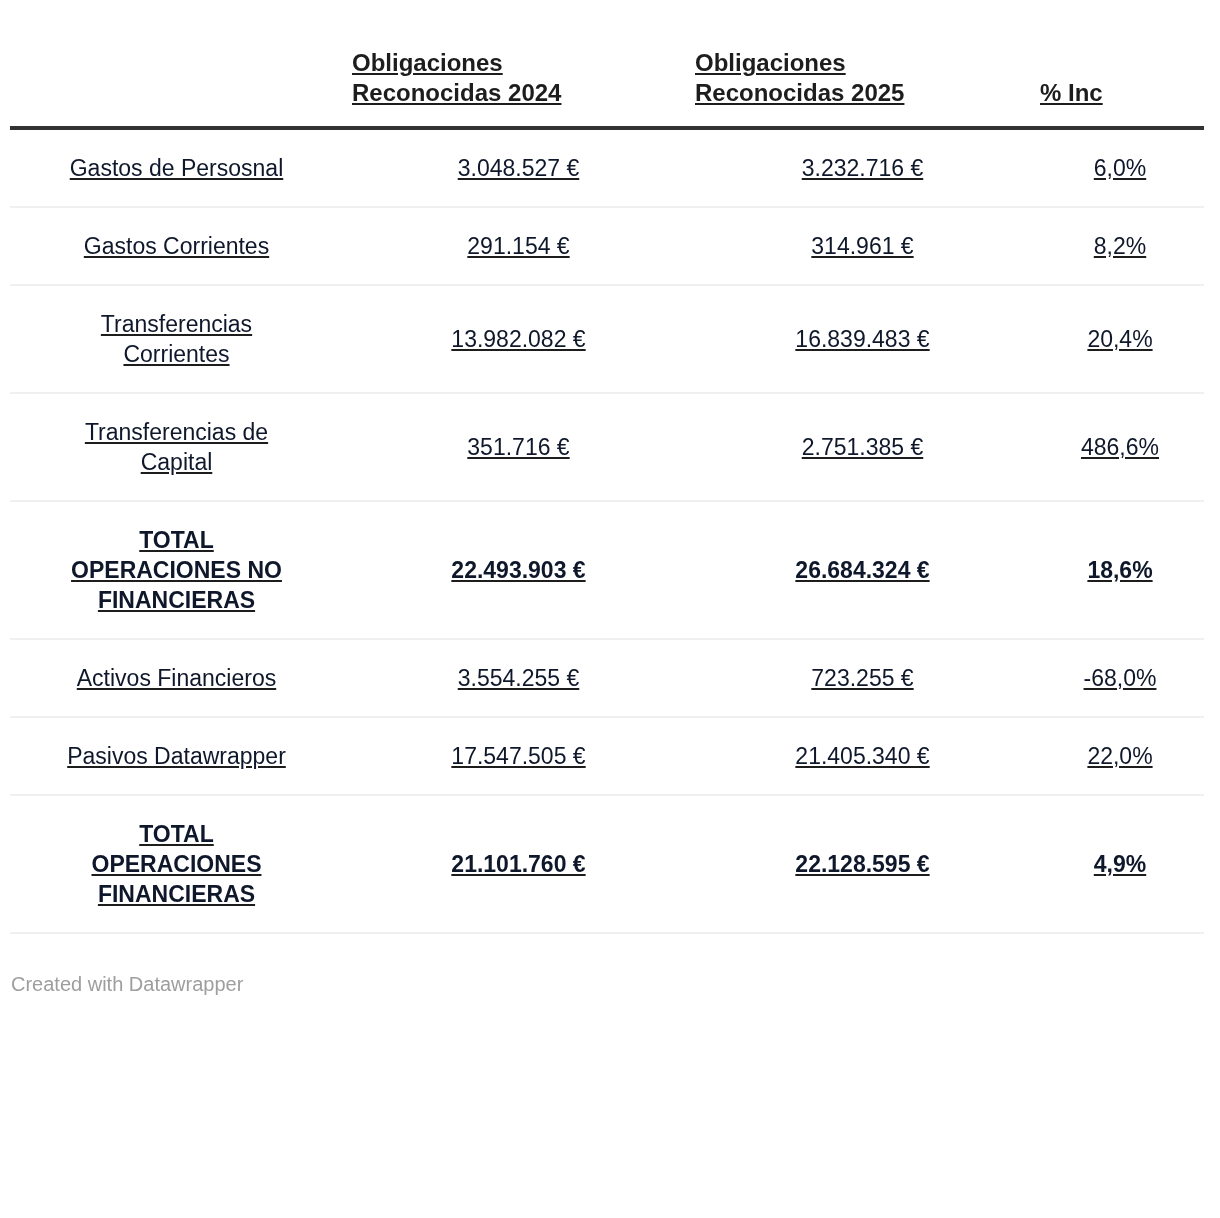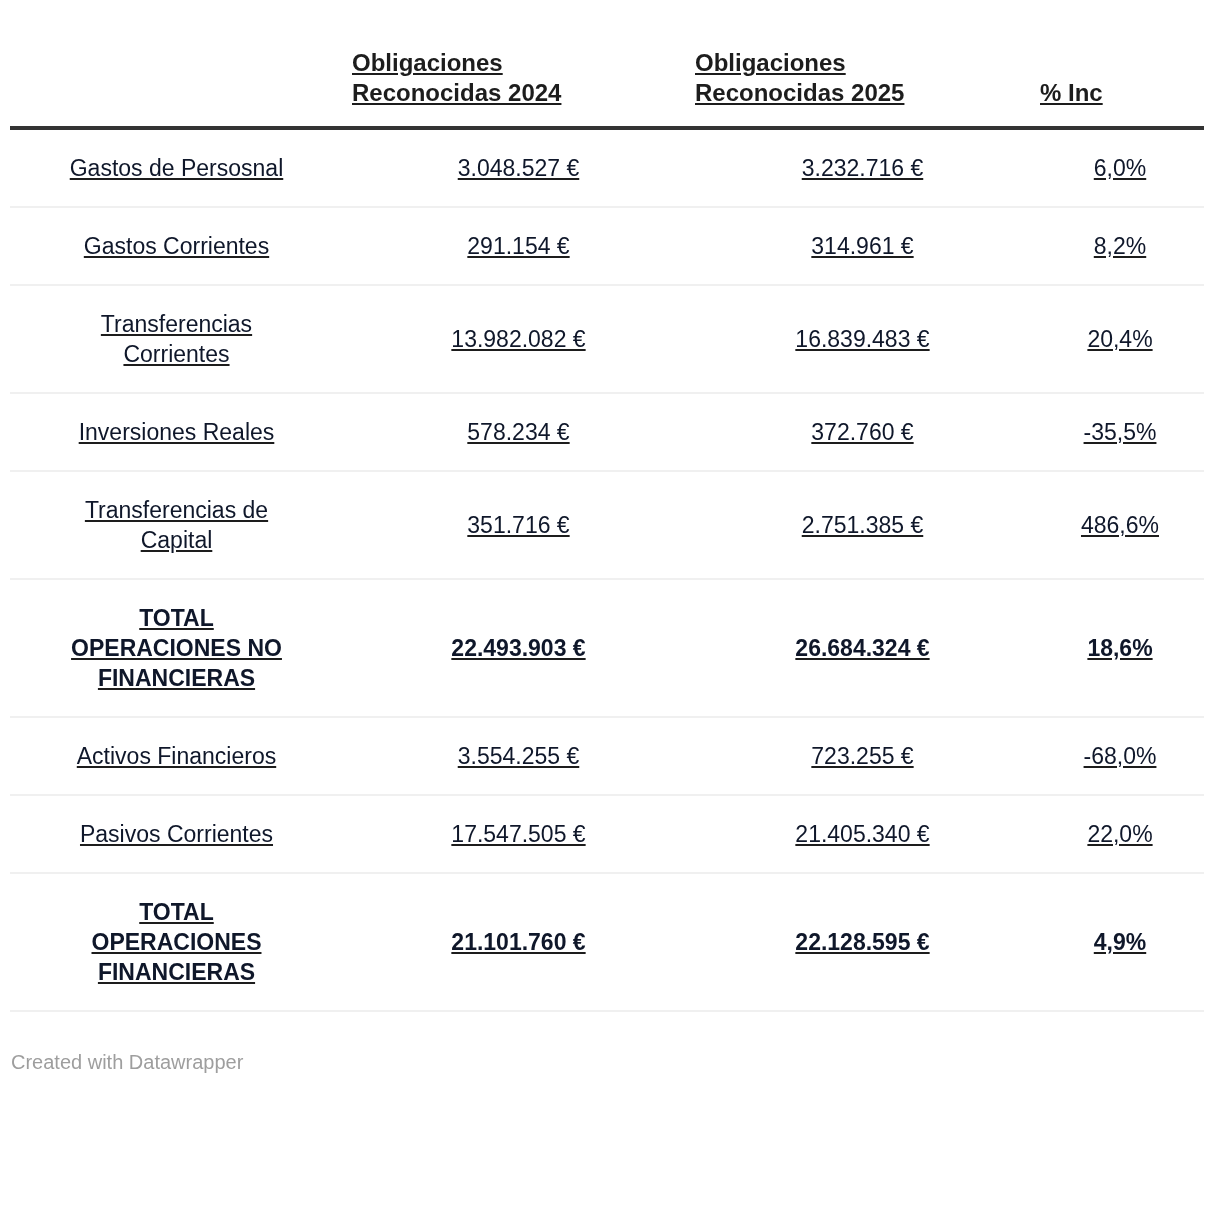--- a/index.html
+++ b/index.html
@@ -99,26 +99,20 @@
         <td>8,2%</td>
       </tr>
       <tr>
         <td class="first-col">Transferencias
 Corrientes</td>
         <td>13.982.082 €</td>
         <td>16.839.483 €</td>
         <td>20,4%</td>
       </tr>
       <tr>
-        <td class="first-col">Inversiones Reales</td>
-        <td>578.234 €</td>
-        <td>372.760 €</td>
-        <td>-35,5%</td>
-      </tr>
-      <tr>
         <td class="first-col">Transferencias de
 Capital</td>
         <td>351.716 €</td>
         <td>2.751.385 €</td>
         <td>486,6%</td>
       </tr>
       <tr class="total-row">
         <td class="first-col">TOTAL
 OPERACIONES NO
 FINANCIERAS</td>
@@ -126,21 +120,21 @@
         <td>26.684.324 €</td>
         <td>18,6%</td>
       </tr>
       <tr>
         <td class="first-col">Activos Financieros</td>
         <td>3.554.255 €</td>
         <td>723.255 €</td>
         <td>-68,0%</td>
       </tr>
       <tr>
-        <td class="first-col">Pasivos Corrientes</td>
+        <td class="first-col">Pasivos Datawrapper</td>
         <td>17.547.505 €</td>
         <td>21.405.340 €</td>
         <td>22,0%</td>
       </tr>
       <tr class="total-row">
         <td class="first-col">TOTAL
 OPERACIONES
 FINANCIERAS</td>
         <td>21.101.760 €</td>
         <td>22.128.595 €</td>

